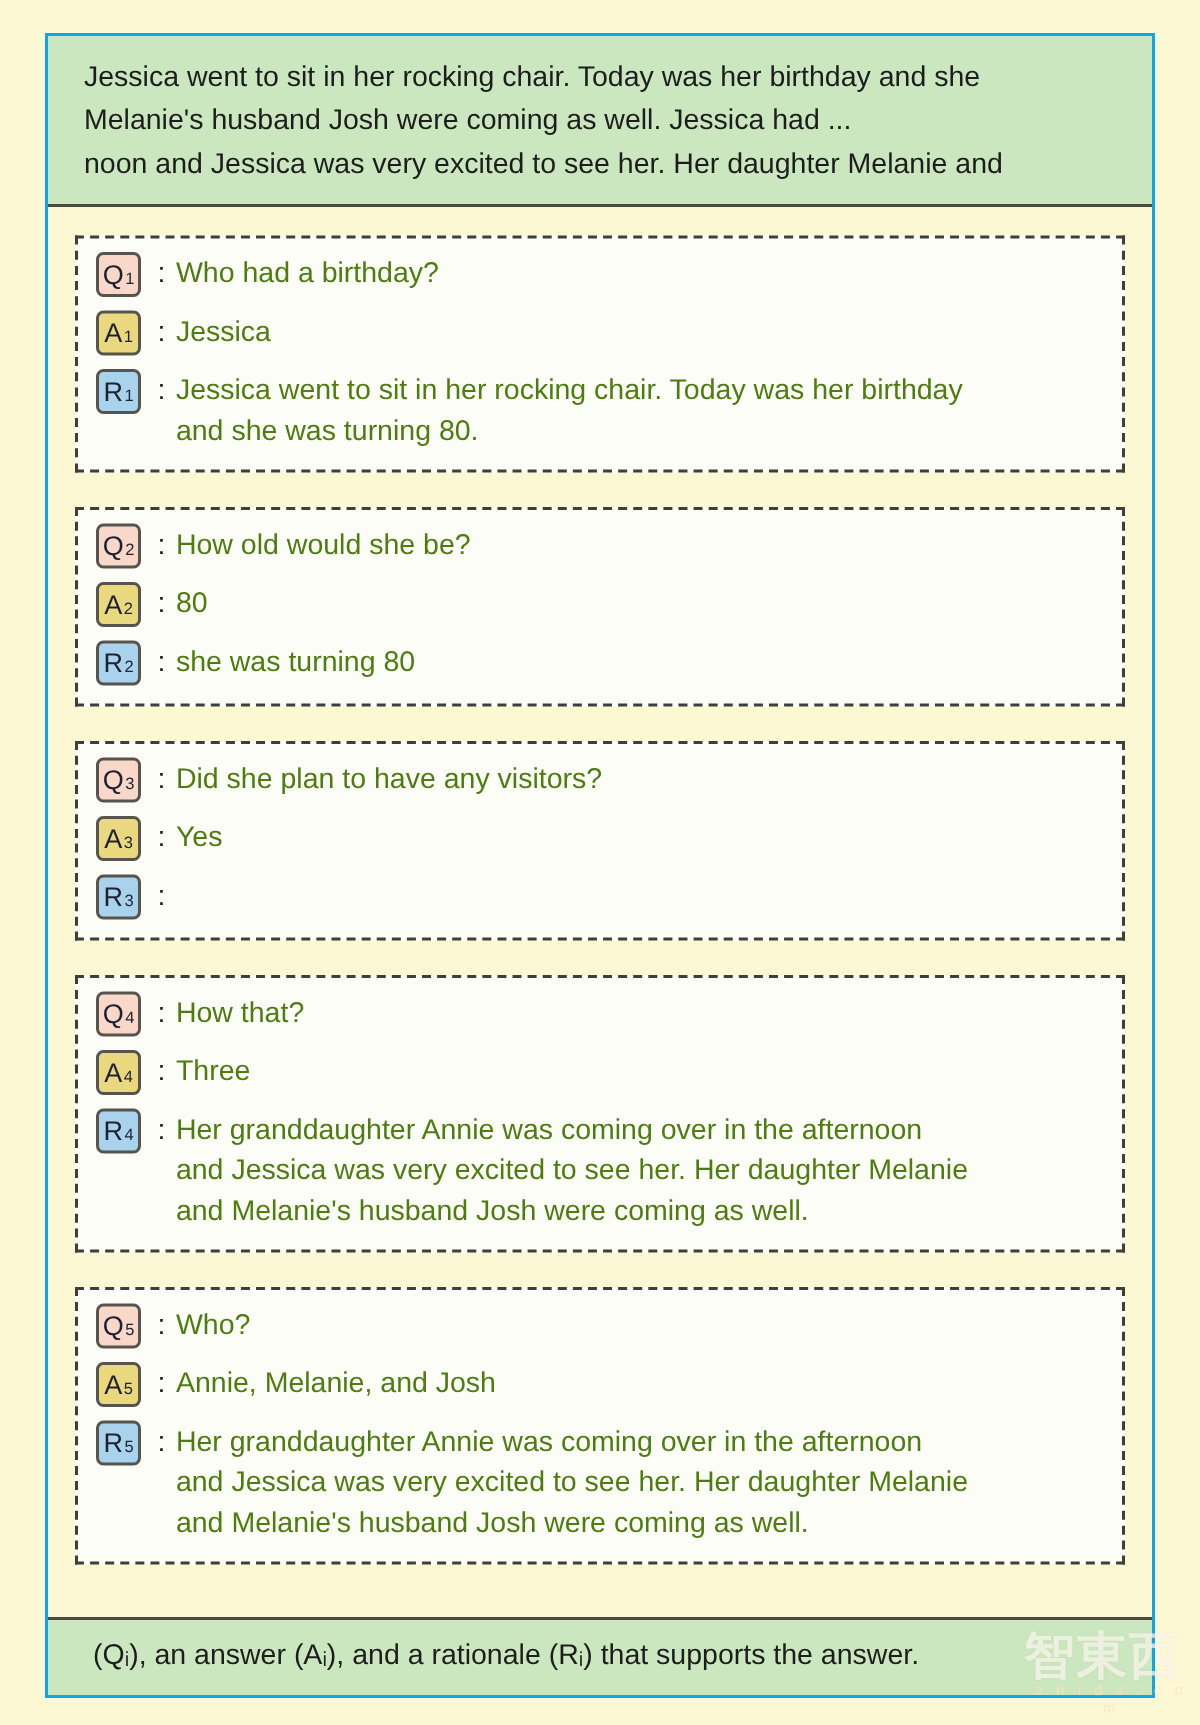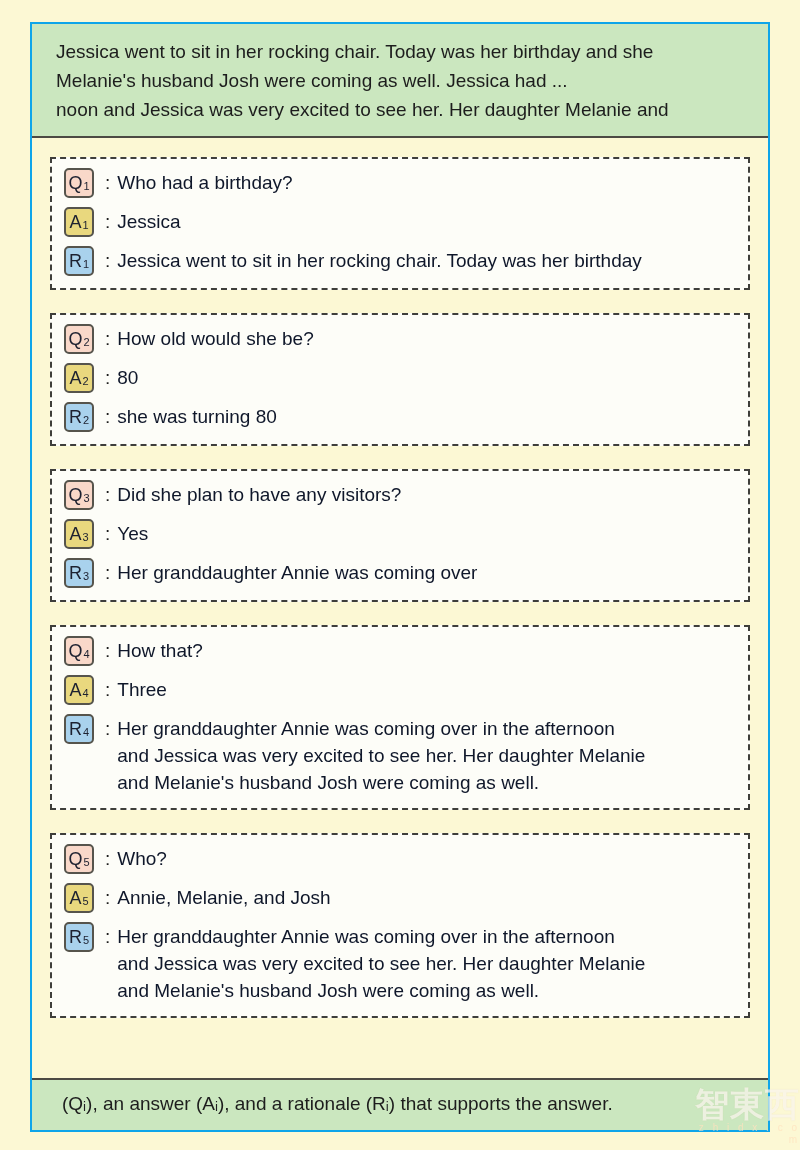--- a/index.html
+++ b/index.html
@@ -50,35 +50,35 @@
     box-sizing:border-box;
     display:flex;align-items:center;justify-content:center;
     font-size:18px;color:#1d2130;
     margin-top:-1px;
   }
   .badge sub{font-size:11px;line-height:1;margin-left:1px;transform:translateY(3px);}
   .badge.q{background:#f9d8c9;}
   .badge.a{background:#e9d87e;}
   .badge.r{background:#a9d2ed;}
   .sep{margin:0 7px 0 11px;font-size:19px;line-height:27px;color:#1d1d1d;}
-  .txt{font-size:19px;line-height:27px;color:#0f172a;}
+  .txt{font-size:19px;line-height:27px;color:#4d7c0f;}
   
   .caption-box{
     background:#cbe7bf;
     border-top:2px solid #4c4a43;
     padding:10px 28px 12px 30px;
     font-size:19px;line-height:28px;
     color:#1d1d1d;
   }
   
   .watermark{
     position:absolute;
     right:0px;bottom:4px;
     width:130px;
-    text-align:right;
+    text-align:center;
     pointer-events:none;
   }
   .watermark .logo{
     font-size:34px;font-weight:bold;
     color:rgba(255,255,255,0.65);
     letter-spacing:1px;line-height:36px;
     text-shadow:0 0 1px rgba(200,160,90,0.25);
   }
   .watermark .url{
     font-size:10px;letter-spacing:3px;
@@ -118,20 +118,21 @@
         <div class="txt">Jessica</div>
       </div>
       <div class="row">
         <span class="badge r">
             <span>R</span>
             <sub>1</sub>
           </span>
         <span class="sep">:</span>
         <div class="txt">
           <div>Jessica went to sit in her rocking chair. Today was her birthday</div>
+          <div>and she was turning 80.</div>
         </div>
       </div>
     </div>
 
     <div class="turn">
       <div class="row">
         <span class="badge q">
             <span>Q</span>
             <sub>2</sub>
           </span>
@@ -174,23 +175,20 @@
           </span>
         <span class="sep">:</span>
         <div class="txt">Yes</div>
       </div>
       <div class="row">
         <span class="badge r">
             <span>R</span>
             <sub>3</sub>
           </span>
         <span class="sep">:</span>
-        <div class="txt">
-          <div>Her granddaughter Annie was coming over</div>
-        </div>
       </div>
     </div>
 
     <div class="turn">
       <div class="row">
         <span class="badge q">
             <span>Q</span>
             <sub>4</sub>
           </span>
         <span class="sep">:</span>

